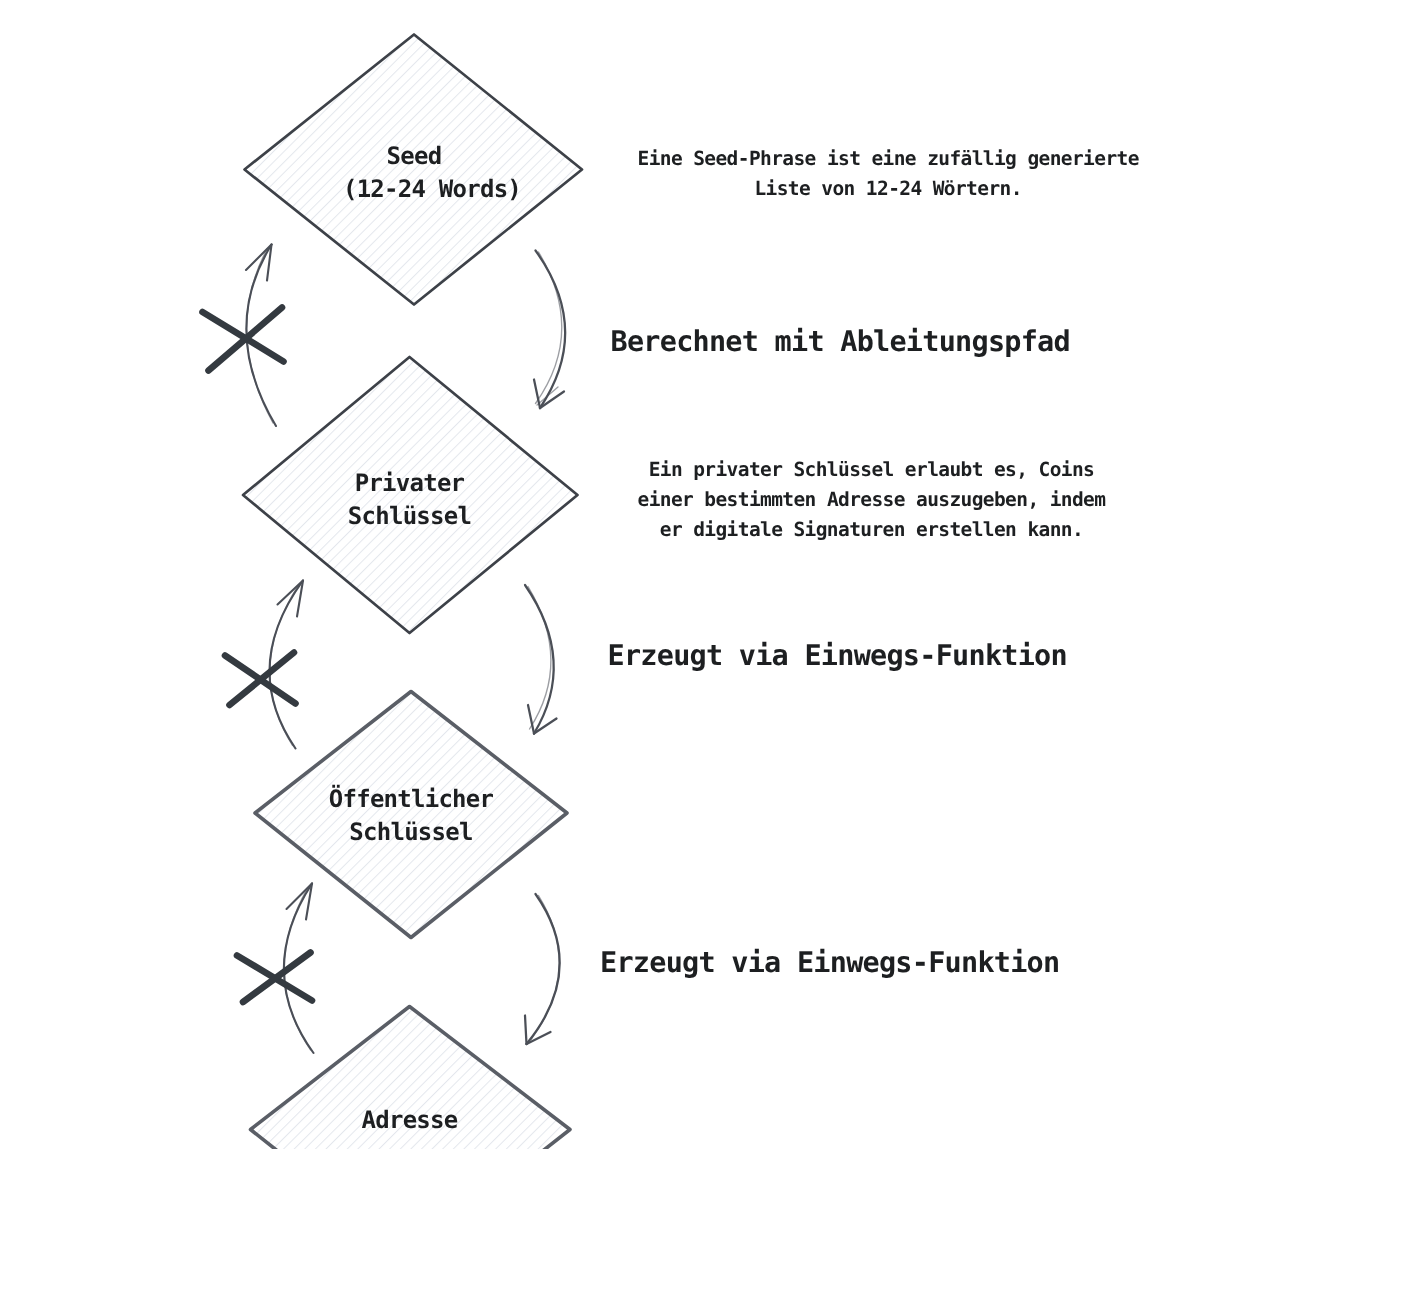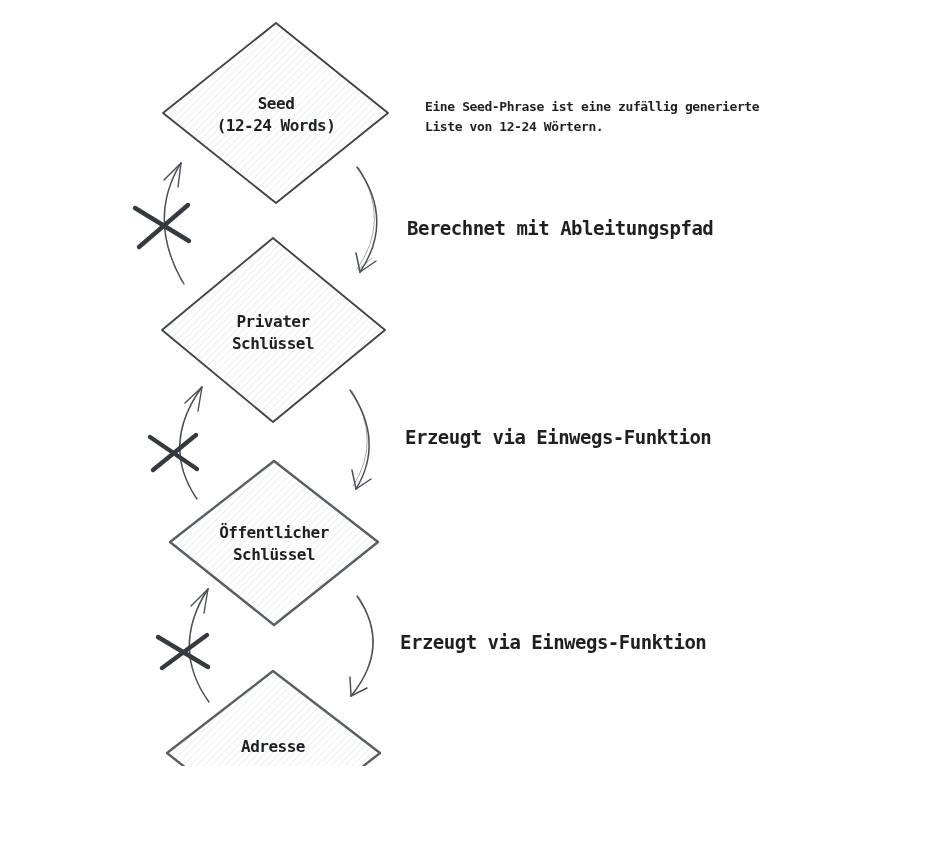--- a/index.html
+++ b/index.html
@@ -5,21 +5,21 @@
   html,body{margin:0;padding:0;background:#ffffff;}
   .canvas{
     position:relative;
     width:934px;height:766px;
     background:#ffffff;
     overflow:hidden;
     font-family:"DejaVu Sans Mono","Liberation Mono",monospace;
     color:#1d1f21;
   }
   svg.layer{position:absolute;left:0;top:0;}
-  .txt{position:absolute;white-space:pre-line;}
+  .txt{position:absolute;white-space:pre-line;text-align:center;}
   .node-label{
     font-size:16px;font-weight:bold;line-height:22px;
     text-align:center;transform:translateX(-50%);
     letter-spacing:-0.5px;
   }
   .edge-label{
     font-size:19px;font-weight:bold;letter-spacing:-0.5px;
   }
   .desc{
     font-size:13px;font-weight:bold;line-height:20px;letter-spacing:-0.4px;
@@ -96,31 +96,34 @@
       <path d="M208,589 L191,606"></path>
       <path d="M208,589 L204,613"></path>
     </g>
     <g stroke="#343a40" stroke-width="4.4" stroke-linecap="round">
       <line x1="158" y1="637" x2="208" y2="667"></line>
       <line x1="162" y1="668" x2="207" y2="635"></line>
     </g>
   </svg>
 
   <div class="txt node-label" style="left:276px;top:93px;">Seed</div>
-  <div class="txt node-label" style="left:276px;top:115px;">(12-24 Words)</div>
+  <div class="txt node-label" style="left:288px;top:115px;">(12-24 Words)</div>
 
   <div class="txt node-label" style="left:273px;top:311px;">Privater
 Schlüssel</div>
 
   <div class="txt node-label" style="left:274px;top:522px;">Öffentlicher
 Schlüssel</div>
 
   <div class="txt node-label" style="left:273px;top:736px;">Adresse</div>
   <div class="txt node-label" style="left:273px;top:808px;">(bc1q ... )</div>
 
   <div class="txt edge-label" style="left:407px;top:217px;">Berechnet mit Ableitungspfad</div>
   <div class="txt edge-label" style="left:405px;top:426px;">Erzeugt via Einwegs-Funktion</div>
   <div class="txt edge-label" style="left:400px;top:631px;">Erzeugt via Einwegs-Funktion</div>
 
   <div class="txt desc" style="left:425px;top:97px;">Eine Seed-Phrase ist eine zufällig generierte
 Liste von 12-24 Wörtern.</div>
+  <div class="txt desc" style="left:425px;top:304px;">Ein privater Schlüssel erlaubt es, Coins
+einer bestimmten Adresse auszugeben, indem
+er digitale Signaturen erstellen kann.</div>
 
 </div>
 
 </body></html>

